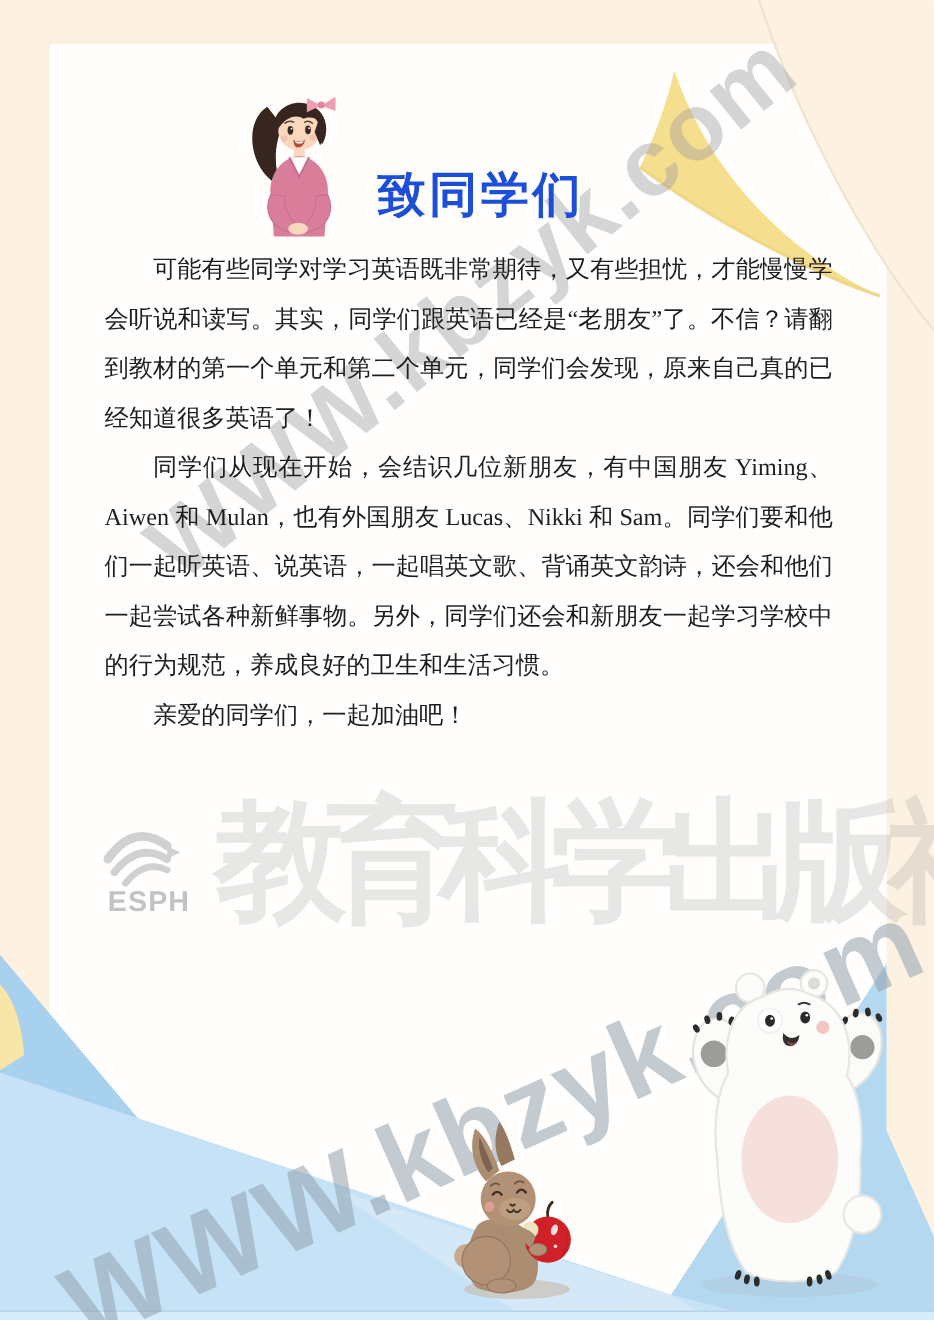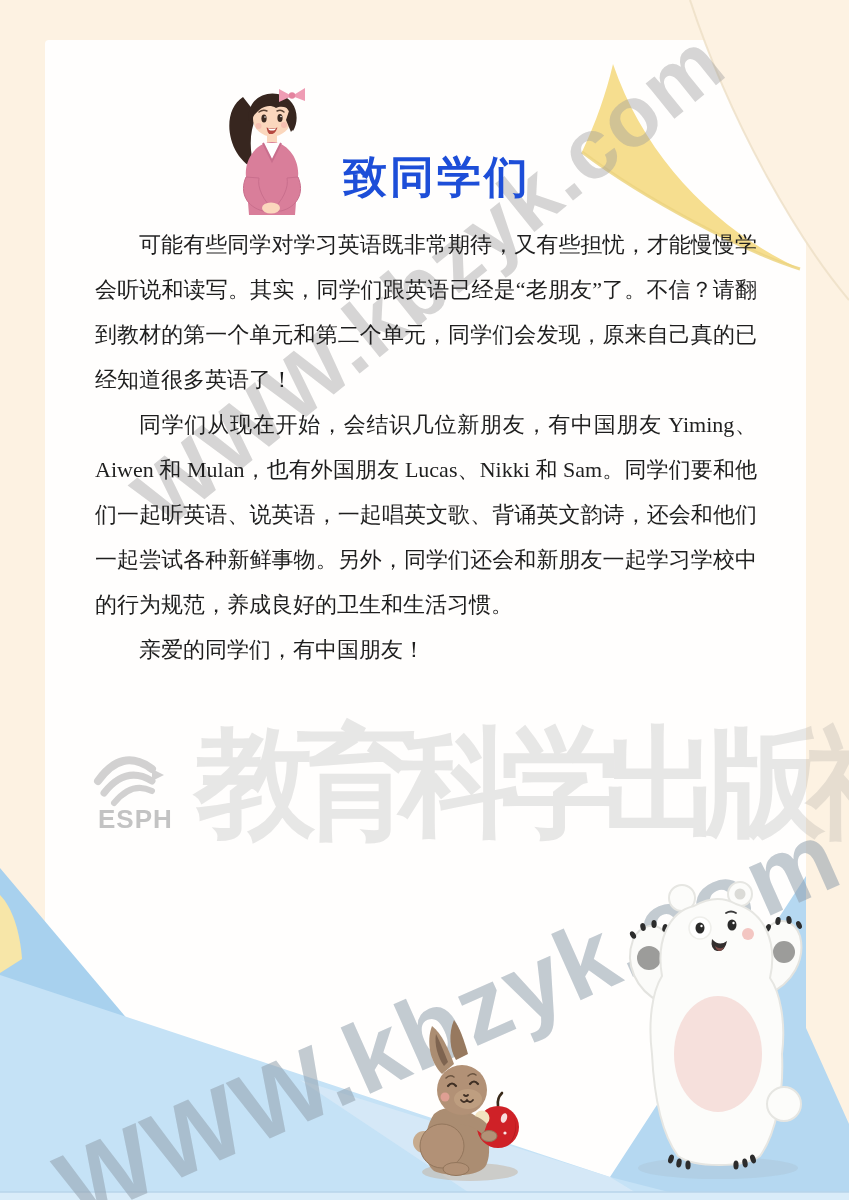--- a/index.html
+++ b/index.html
@@ -105,21 +105,21 @@
   <path d="M33,96 C26,112 34,126 50,130 L62,130 C50,120 44,106 46,97 Z" fill="#d97e9a" stroke="#c96f8d" stroke-width="1"></path>
   <path d="M85,96 C92,112 84,126 68,130 L58,130 C70,120 76,106 74,97 Z" fill="#d97e9a" stroke="#c96f8d" stroke-width="1"></path>
   <ellipse cx="58" cy="127" rx="9" ry="5.5" fill="#fbd7bd"></ellipse>
 </svg>
 
 <div class="page-title">致同学们</div>
 
 <div class="content">
   <p>可能有些同学对学习英语既非常期待，又有些担忧，才能慢慢学会听说和读写。其实，同学们跟英语已经是“老朋友”了。不信？请翻到教材的第一个单元和第二个单元，同学们会发现，原来自己真的已经知道很多英语了！</p>
   <p>同学们从现在开始，会结识几位新朋友，有中国朋友 Yiming、Aiwen 和 Mulan，也有外国朋友 Lucas、Nikki 和 Sam。同学们要和他们一起听英语、说英语，一起唱英文歌、背诵英文韵诗，还会和他们一起尝试各种新鲜事物。另外，同学们还会和新朋友一起学习学校中的行为规范，养成良好的卫生和生活习惯。</p>
-  <p>亲爱的同学们，有中国朋友！</p>
+  <p>亲爱的同学们，一起加油吧！</p>
 </div>
 
 <svg class="bottom-svg" viewBox="0 0 849 345" aria-hidden="true">
   <polygon points="0,13 280,345 0,345" fill="#a8d1ee"></polygon>
   <path d="M0,40 C12,52 20,76 22,104 L0,118 Z" fill="#f7e6a8"></path>
   <polygon points="806,21 610,322 648,345 849,345 849,269 806,173" fill="#b5d8f1"></polygon>
   <polygon points="0,120 610,322 700,345 0,345" fill="#c5e2f6"></polygon>
   <polygon points="300,225 610,322 648,345 480,345" fill="#d8eaf8" opacity=".8"></polygon>
   <rect x="0" y="337" width="849" height="8" fill="#d9ecf9"></rect>
   <line x1="0" y1="337" x2="849" y2="337" stroke="#b7d5ea" stroke-width="1.5"></line>

